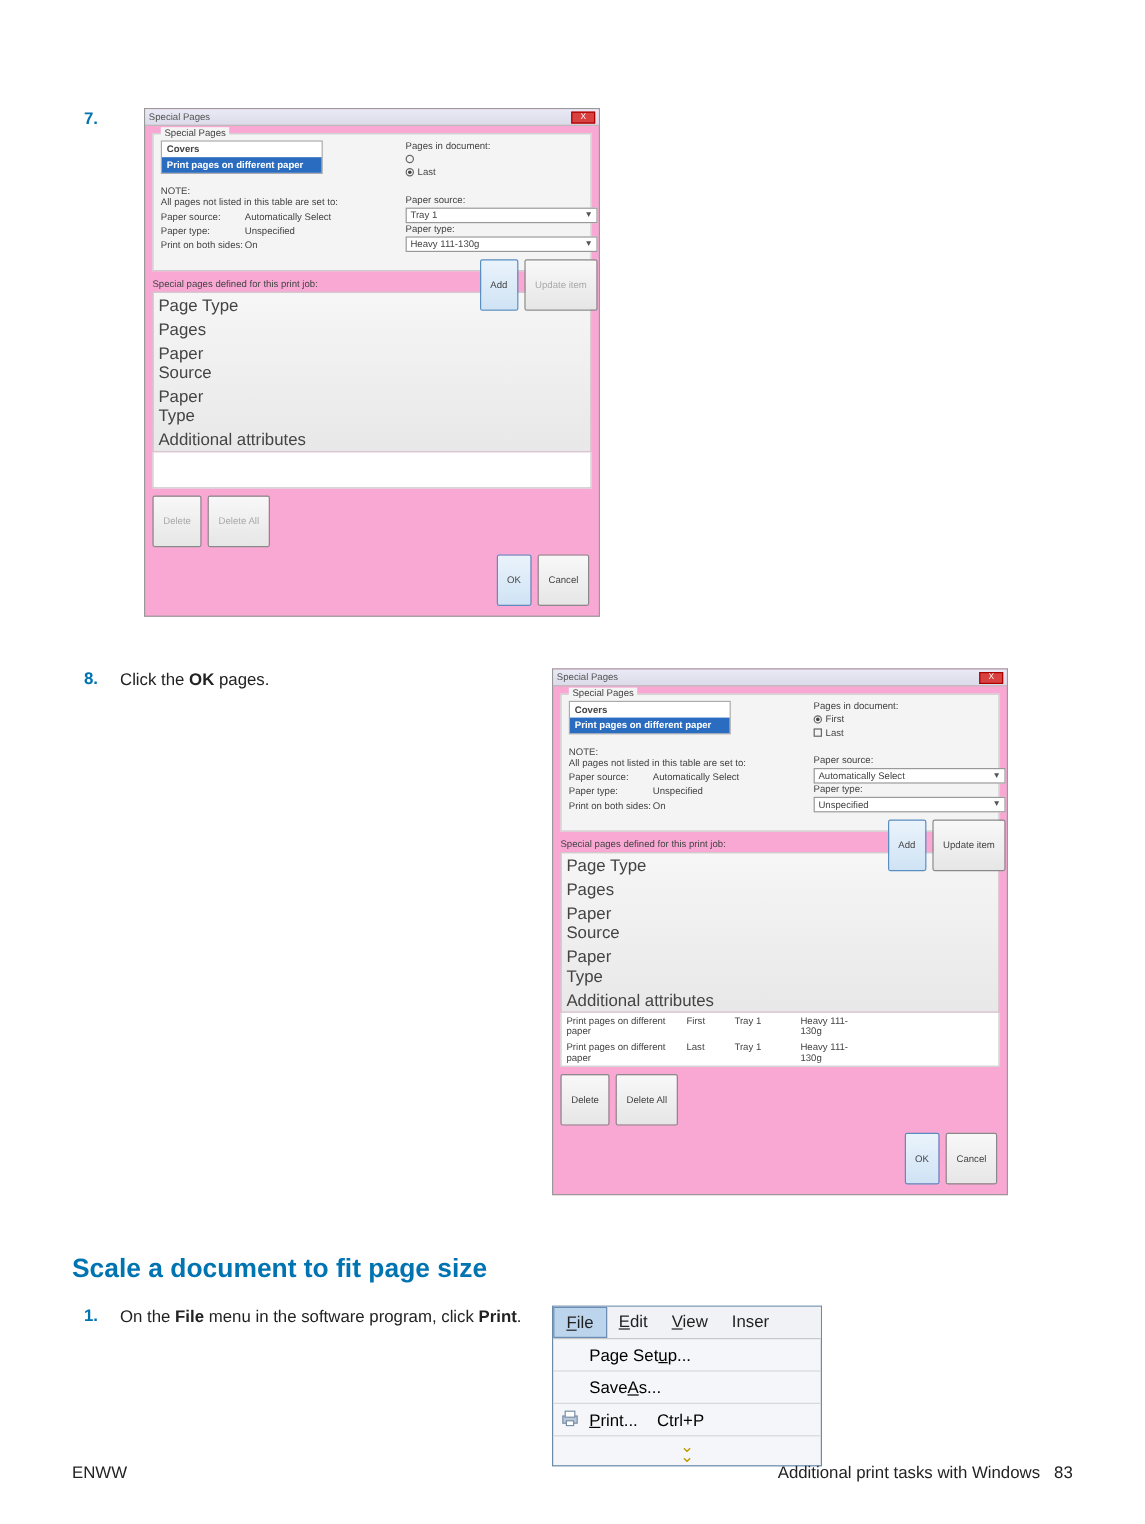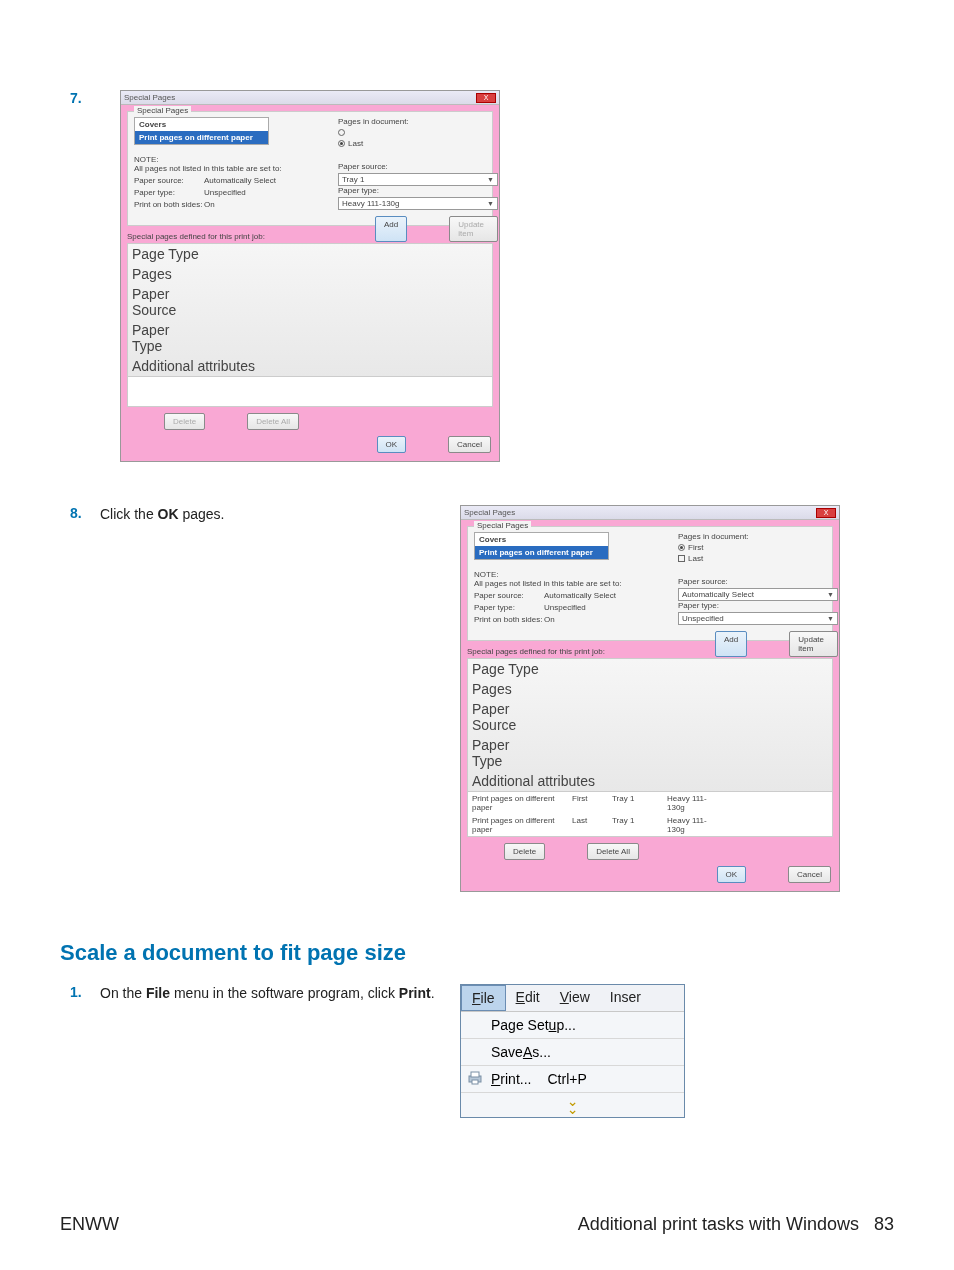--- a/index.html
+++ b/index.html
@@ -128,25 +128,24 @@
     align-items: center;
     justify-content: space-between;
     padding: 0 3px;
     margin-top: 2px;
     font-size: 8px;
   }
   .dropdown .arrow { font-size: 7px; color:#555; }
   .btn {
     border: 1px solid #8a8a8a;
     background: linear-gradient(#f8f8f8,#e6e6e6);
-    padding: 3px 8px;
+    padding: 16px 8px;
     font-size: 8px;
     border-radius: 2px;
     display: inline-block;
-    margin-left: 37px;
   }
   .btn.disabled { color: #aaa; }
   .btn.primary { border-color:#5a8dc0; background:linear-gradient(#eaf3fb,#cfe3f5); }
   .btn-row { margin-top: 6px; display:flex; gap:5px; }
   .btn-row.right { justify-content:flex-end; margin:5px 8px 8px 0;}
   .tablehdr {
     display: flex;
     border: 1px solid #ccc;
     background: linear-gradient(#f6f6f6,#e8e8e8);
     font-size: 14px;
@@ -197,21 +196,21 @@
   }
   .expand-row { text-align:center; padding:4px 0; }
   .chev { color:#c29a00; font-size:14px; line-height:8px;}
 
   .footer {
     position:absolute;
     bottom: 35px;
     left: 60px; right: 60px;
     display:flex;
     justify-content:space-between;
-    font-size: 18px;
+    font-size: 14px;
     color:#222;
   }
 </style>
 </head>
 <body>
 
 <div class="page">
 
   <div class="step-row">
     <div class="step-num">7.</div>

